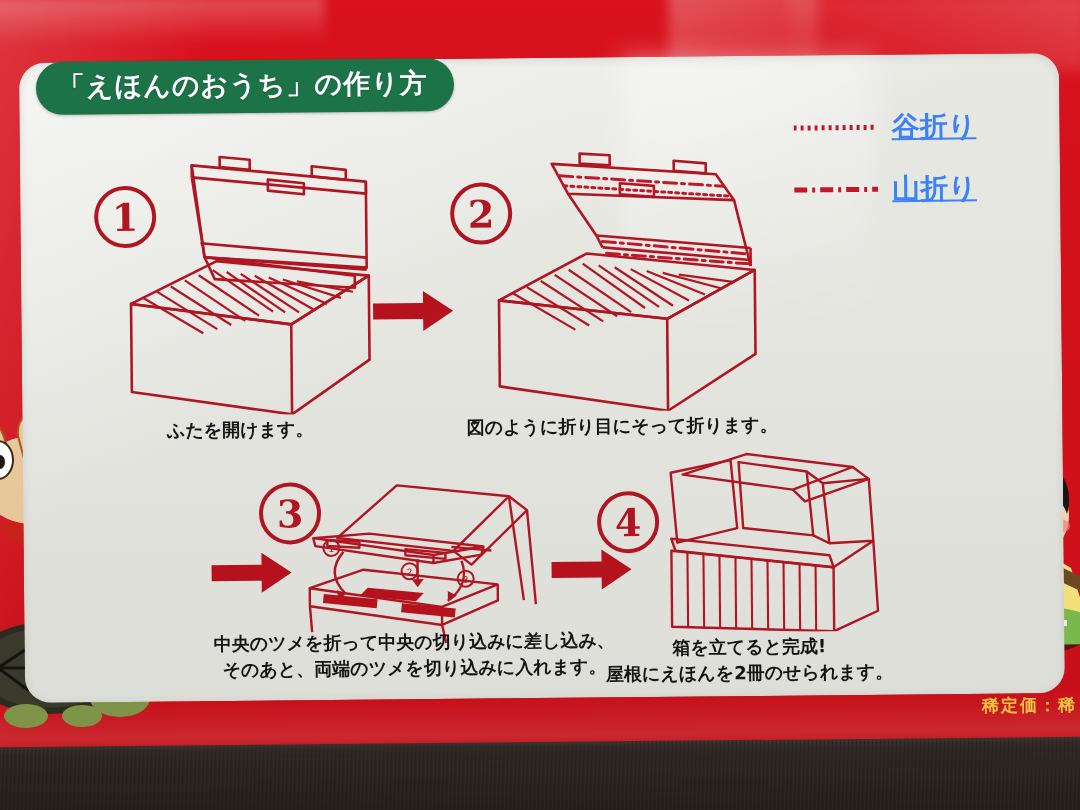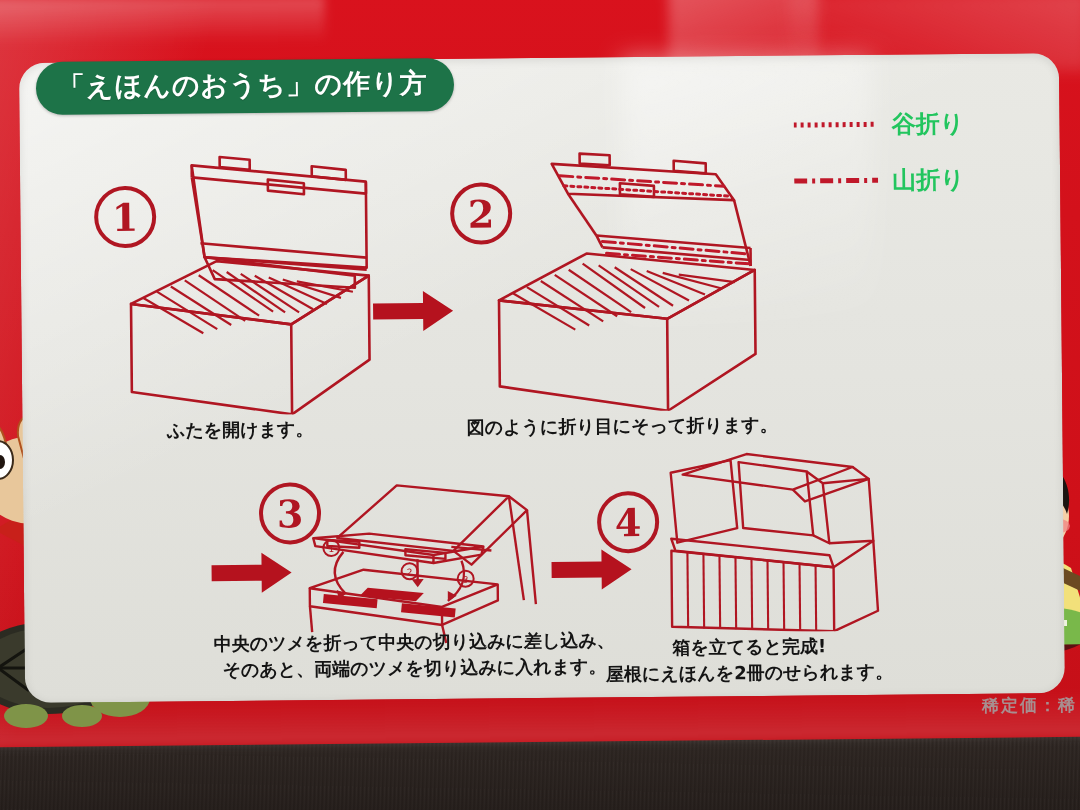--- a/index.html
+++ b/index.html
@@ -79,21 +79,21 @@
     text-shadow: 0 1px 1px rgba(0,0,0,0.18);
   }
 
   
   .legend {
     position: absolute; right: 56px; top: 108px; width: 230px;
     transform: rotate(-0.55deg);
   }
   .legend-row { display: flex; align-items: center; margin-bottom: 24px; }
   .legend-swatch { width: 84px; height: 10px; flex: 0 0 84px; margin-right: 14px; }
-  .legend-label { font-size: 24px; font-weight: bold; color: #22c55e; white-space: nowrap; }
+  .legend-label { font-size: 28px; font-weight: bold; color: #3b82f6; white-space: nowrap; text-decoration: underline; }
 
   
   .steps { position: absolute; inset: 0; transform: rotate(-0.55deg); }
   .step { position: absolute; }
   .step-num {
     position: absolute; width: 62px; height: 62px; border-radius: 50%;
     border: 4px solid #b01622; color: #b01622;
     font-size: 38px; font-weight: bold;
     display: flex; align-items: center; justify-content: center;
     font-family: "DejaVu Serif", "Liberation Serif", serif;
@@ -194,21 +194,21 @@
   </svg>
 
   <svg class="char" style="left:928px; top:626px;" width="120" height="80" viewBox="0 0 120 80">
     <g fill="none" stroke="#dfeaf0" stroke-width="4" stroke-linecap="round" opacity="0.85">
       <path d="M4 22 C30 6 70 8 112 18"></path>
       <path d="M0 44 C26 30 66 32 104 42"></path>
       <path d="M8 64 C34 52 72 54 114 62"></path>
     </g>
   </svg>
 
-  <div class="char" style="left:982px; top:694px; color:#a3a3a3; font-size:17px; font-weight:bold; letter-spacing:2px; transform:rotate(-0.55deg); opacity:0.85;">稀定価：稀</div>
+  <div class="char" style="left:982px; top:694px; color:#fde047; font-size:17px; font-weight:bold; letter-spacing:2px; transform:rotate(-0.55deg); opacity:0.85;">稀定価：稀</div>
 
   <div class="panel">
     <div class="panel-sheen"></div>
   </div>
 
   <div class="title-banner">
     <div class="title-text">「えほんのおうち」の作り方</div>
   </div>
 
   <div class="legend">

